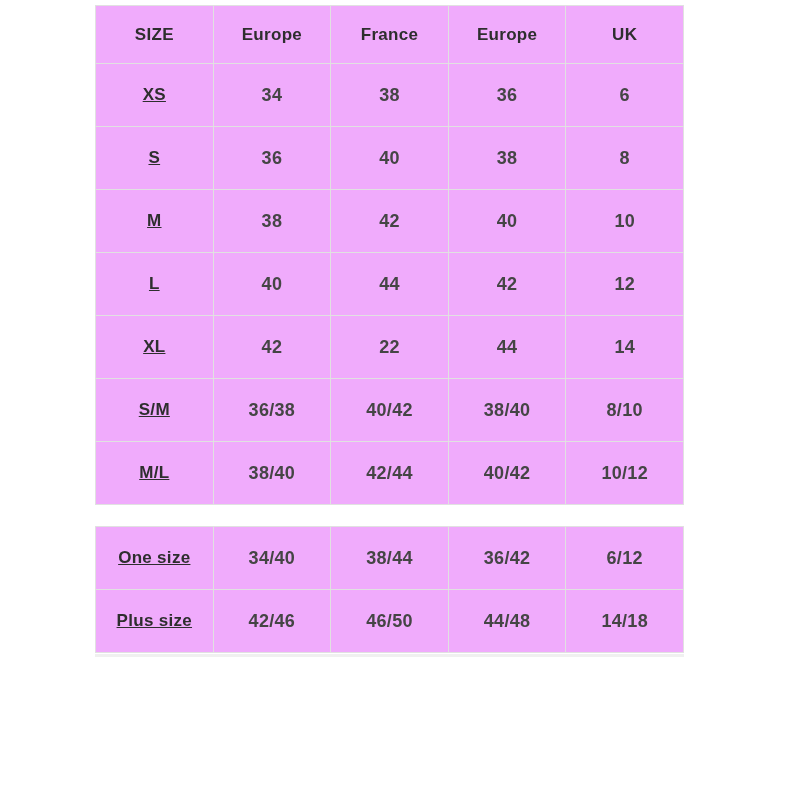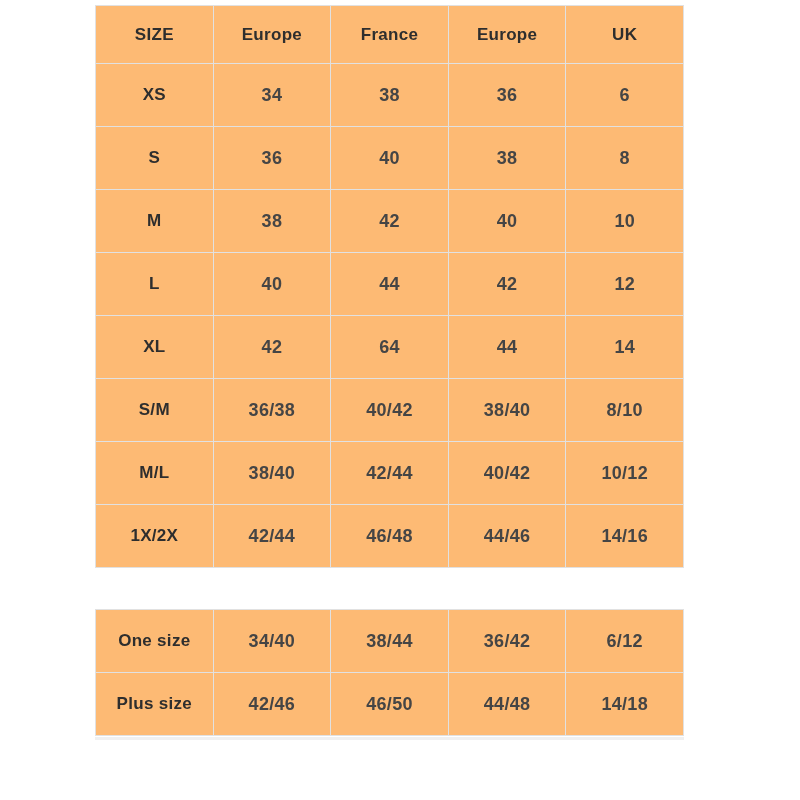--- a/index.html
+++ b/index.html
@@ -13,21 +13,21 @@
   .chart-wrap {
     position: absolute;
     left: 95px;
     top: 5px;
     width: 589px;
   }
   table.size-table {
     border-collapse: collapse;
     width: 100%;
     table-layout: fixed;
-    background: #fdba74;
+    background: #f0abfc;
   }
   table.size-table th,
   table.size-table td {
     border: 1px solid #e1e1e1;
     text-align: center;
     vertical-align: middle;
     padding: 0;
     overflow: hidden;
   }
   table.size-table th {
@@ -41,23 +41,24 @@
     height: 62px;
     font-size: 18px;
     font-weight: 700;
     color: #454545;
     letter-spacing: 0.3px;
   }
   table.size-table td.size-cell {
     font-size: 17px;
     font-weight: 700;
     color: #2e2e2e;
+    text-decoration: underline;
   }
   #secondary-size-table {
-    margin-top: 41px;
+    margin-top: 21px;
   }
   
   .bottom-edge {
     height: 3px;
     background: #f0f0f0;
     margin-top: 1px;
   }
 </style>
 </head>
 <body>
@@ -99,44 +100,37 @@
         <tr>
           <td class="size-cell">L</td>
           <td>40</td>
           <td>44</td>
           <td>42</td>
           <td>12</td>
         </tr>
         <tr>
           <td class="size-cell">XL</td>
           <td>42</td>
-          <td>64</td>
+          <td>22</td>
           <td>44</td>
           <td>14</td>
         </tr>
         <tr>
           <td class="size-cell">S/M</td>
           <td>36/38</td>
           <td>40/42</td>
           <td>38/40</td>
           <td>8/10</td>
         </tr>
         <tr>
           <td class="size-cell">M/L</td>
           <td>38/40</td>
           <td>42/44</td>
           <td>40/42</td>
           <td>10/12</td>
-        </tr>
-        <tr>
-          <td class="size-cell">1X/2X</td>
-          <td>42/44</td>
-          <td>46/48</td>
-          <td>44/46</td>
-          <td>14/16</td>
         </tr>
       </tbody>
   </table>
 
   <table class="size-table" id="secondary-size-table">
     <tbody id="secondary-body">
         <tr>
           <td class="size-cell">One size</td>
           <td>34/40</td>
           <td>38/44</td>

